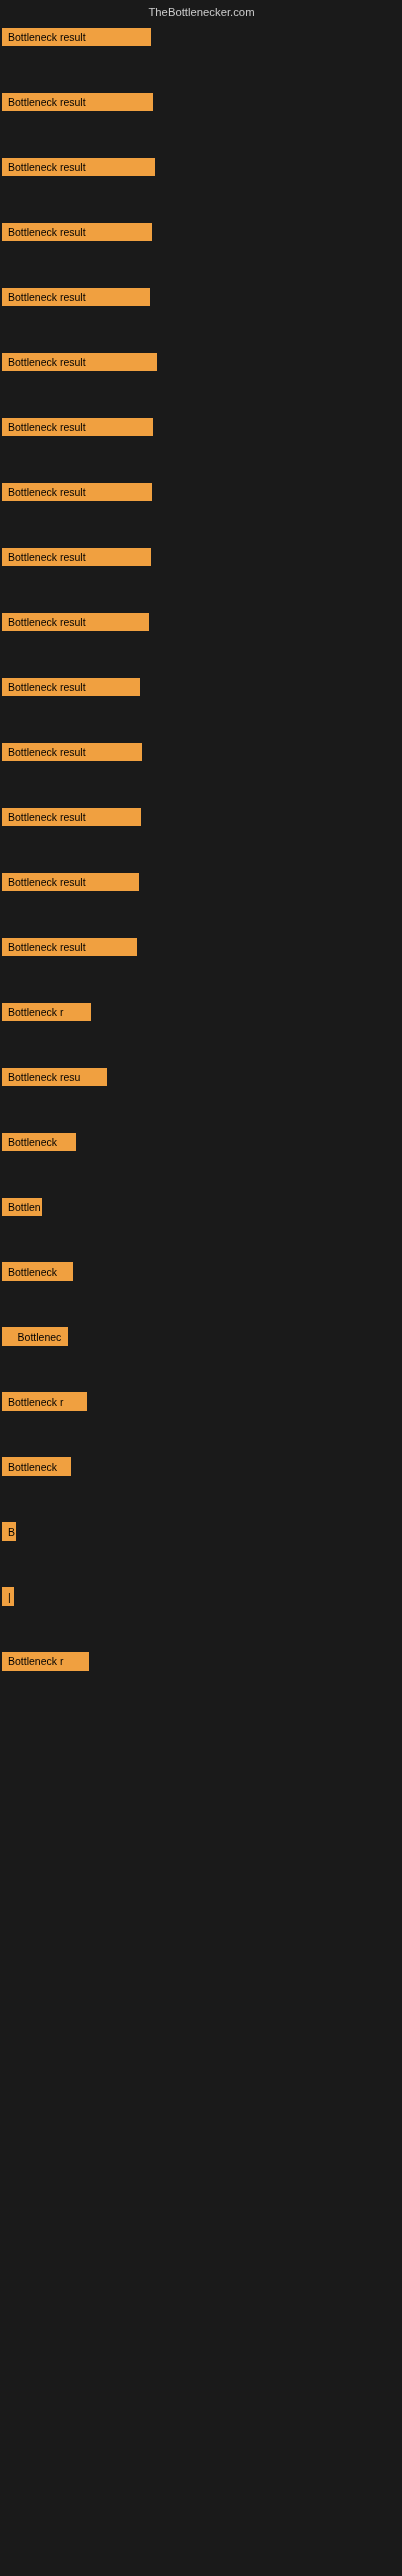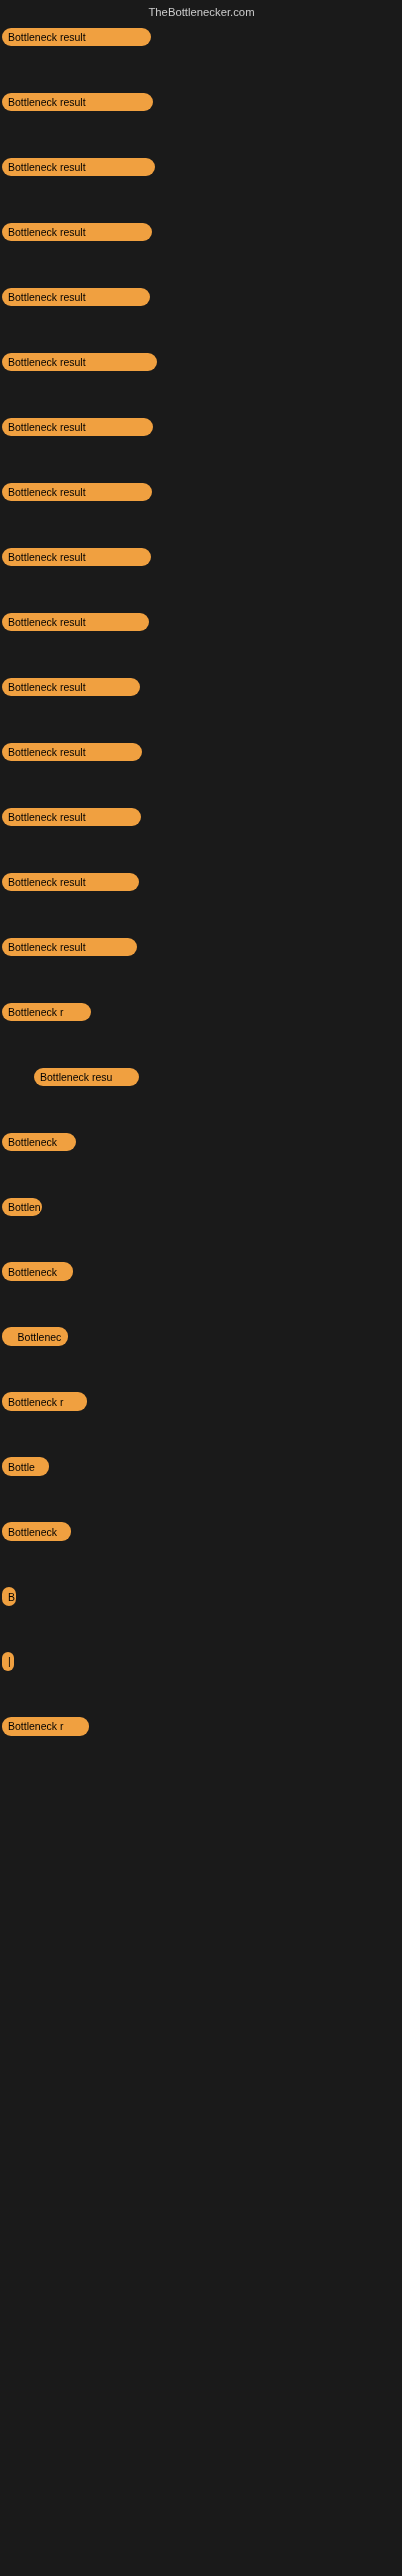--- a/index.html
+++ b/index.html
@@ -27,21 +27,20 @@
     .bottleneck-item {
       display: inline-block;
       background-color: #f0a040;
       color: #000000;
       font-size: 10.5px;
       font-weight: normal;
       padding: 3.2px 6.4px;
       margin-bottom: 1.6px;
       white-space: nowrap;
       overflow: hidden;
-      border-radius: 9px;
     }
 
     .row {
       margin-bottom: 42px;
       padding-left: 1.6px;
     }
   </style>
 </head>
 <body>
 
@@ -60,27 +59,26 @@
       <div class="row"><div class="bottleneck-item" style="width: 151px; max-width: 151px;">Bottleneck result</div></div>
       <div class="row"><div class="bottleneck-item" style="width: 150px; max-width: 150px;">Bottleneck result</div></div>
       <div class="row"><div class="bottleneck-item" style="width: 149px; max-width: 149px;">Bottleneck result</div></div>
       <div class="row"><div class="bottleneck-item" style="width: 147px; max-width: 147px;">Bottleneck result</div></div>
       <div class="row"><div class="bottleneck-item" style="width: 138px; max-width: 138px;">Bottleneck result</div></div>
       <div class="row"><div class="bottleneck-item" style="width: 140px; max-width: 140px;">Bottleneck result</div></div>
       <div class="row"><div class="bottleneck-item" style="width: 139px; max-width: 139px;">Bottleneck result</div></div>
       <div class="row"><div class="bottleneck-item" style="width: 137px; max-width: 137px;">Bottleneck result</div></div>
       <div class="row"><div class="bottleneck-item" style="width: 135px; max-width: 135px;">Bottleneck result</div></div>
       <div class="row"><div class="bottleneck-item" style="width: 89px; max-width: 89px;">Bottleneck r</div></div>
-      <div class="row"><div class="bottleneck-item" style="width: 105px; max-width: 105px; margin-left: 32px;">Bottleneck resu</div></div>
+      <div class="row"><div class="bottleneck-item" style="width: 105px; max-width: 105px;">Bottleneck resu</div></div>
       <div class="row"><div class="bottleneck-item" style="width: 74px; max-width: 74px;">Bottleneck</div></div>
       <div class="row"><div class="bottleneck-item" style="width: 40px; max-width: 56px;">Bottlen</div></div>
       <div class="row"><div class="bottleneck-item" style="width: 71px; max-width: 71px;">Bottleneck</div></div>
       <div class="row"><div class="bottleneck-item" style="width: 66px; max-width: 66px; padding-left: 16px;">Bottlenec</div></div>
       <div class="row"><div class="bottleneck-item" style="width: 85px; max-width: 85px;">Bottleneck r</div></div>
-      <div class="row"><div class="bottleneck-item" style="width: 47px; max-width: 47px;">Bottle</div></div>
       <div class="row"><div class="bottleneck-item" style="width: 69px; max-width: 69px;">Bottleneck</div></div>
       <div class="row"><div class="bottleneck-item" style="width: 14.5px; max-width: 14.5px;">B</div></div>
       <div class="row"><div class="bottleneck-item" style="width: 6.4px; max-width: 6.4px;">|</div></div>
       <div class="row"></div>
       <div class="row"></div>
       <div class="row"></div>
       <div class="row"></div>
       <div class="row"><div class="bottleneck-item" style="width: 87px; max-width: 87px;">Bottleneck r</div></div>
       <div class="row"></div>
       <div class="row"></div>

